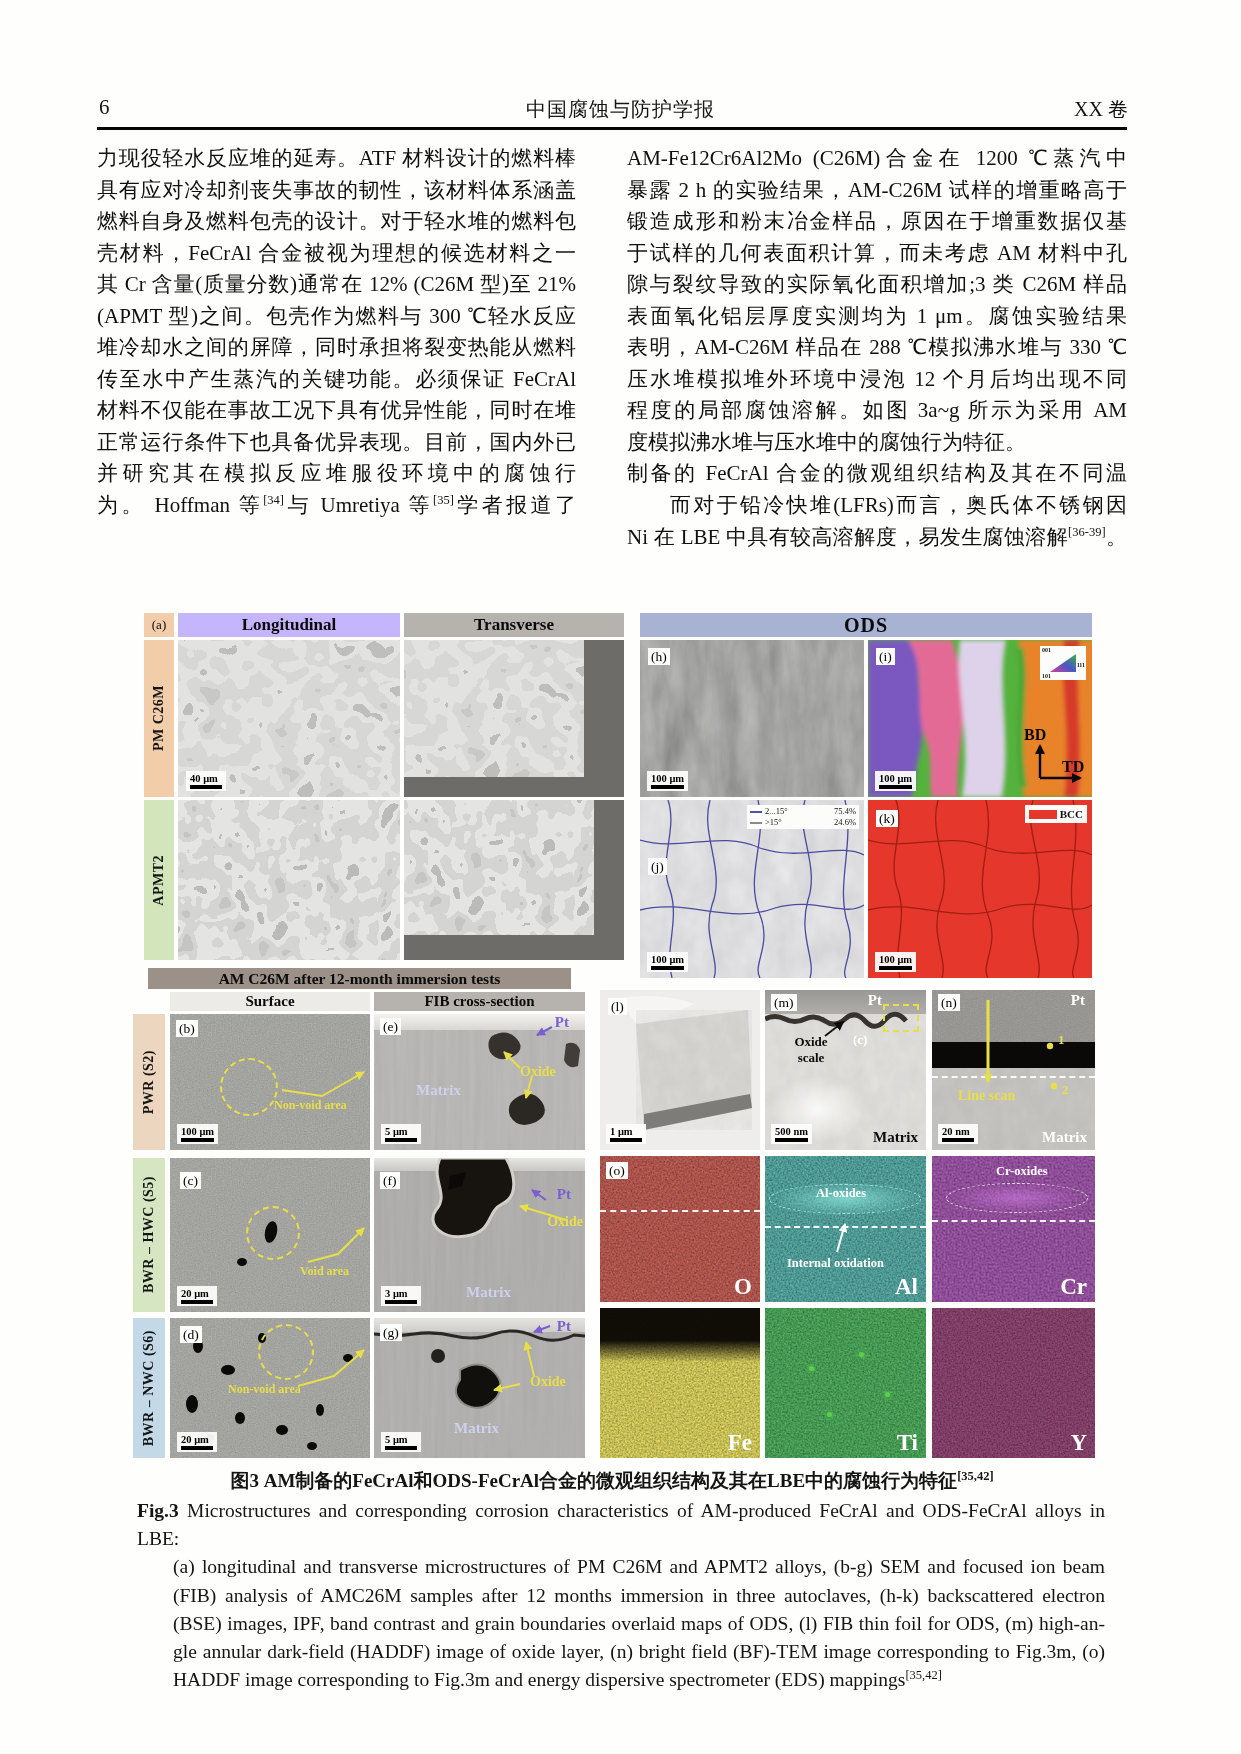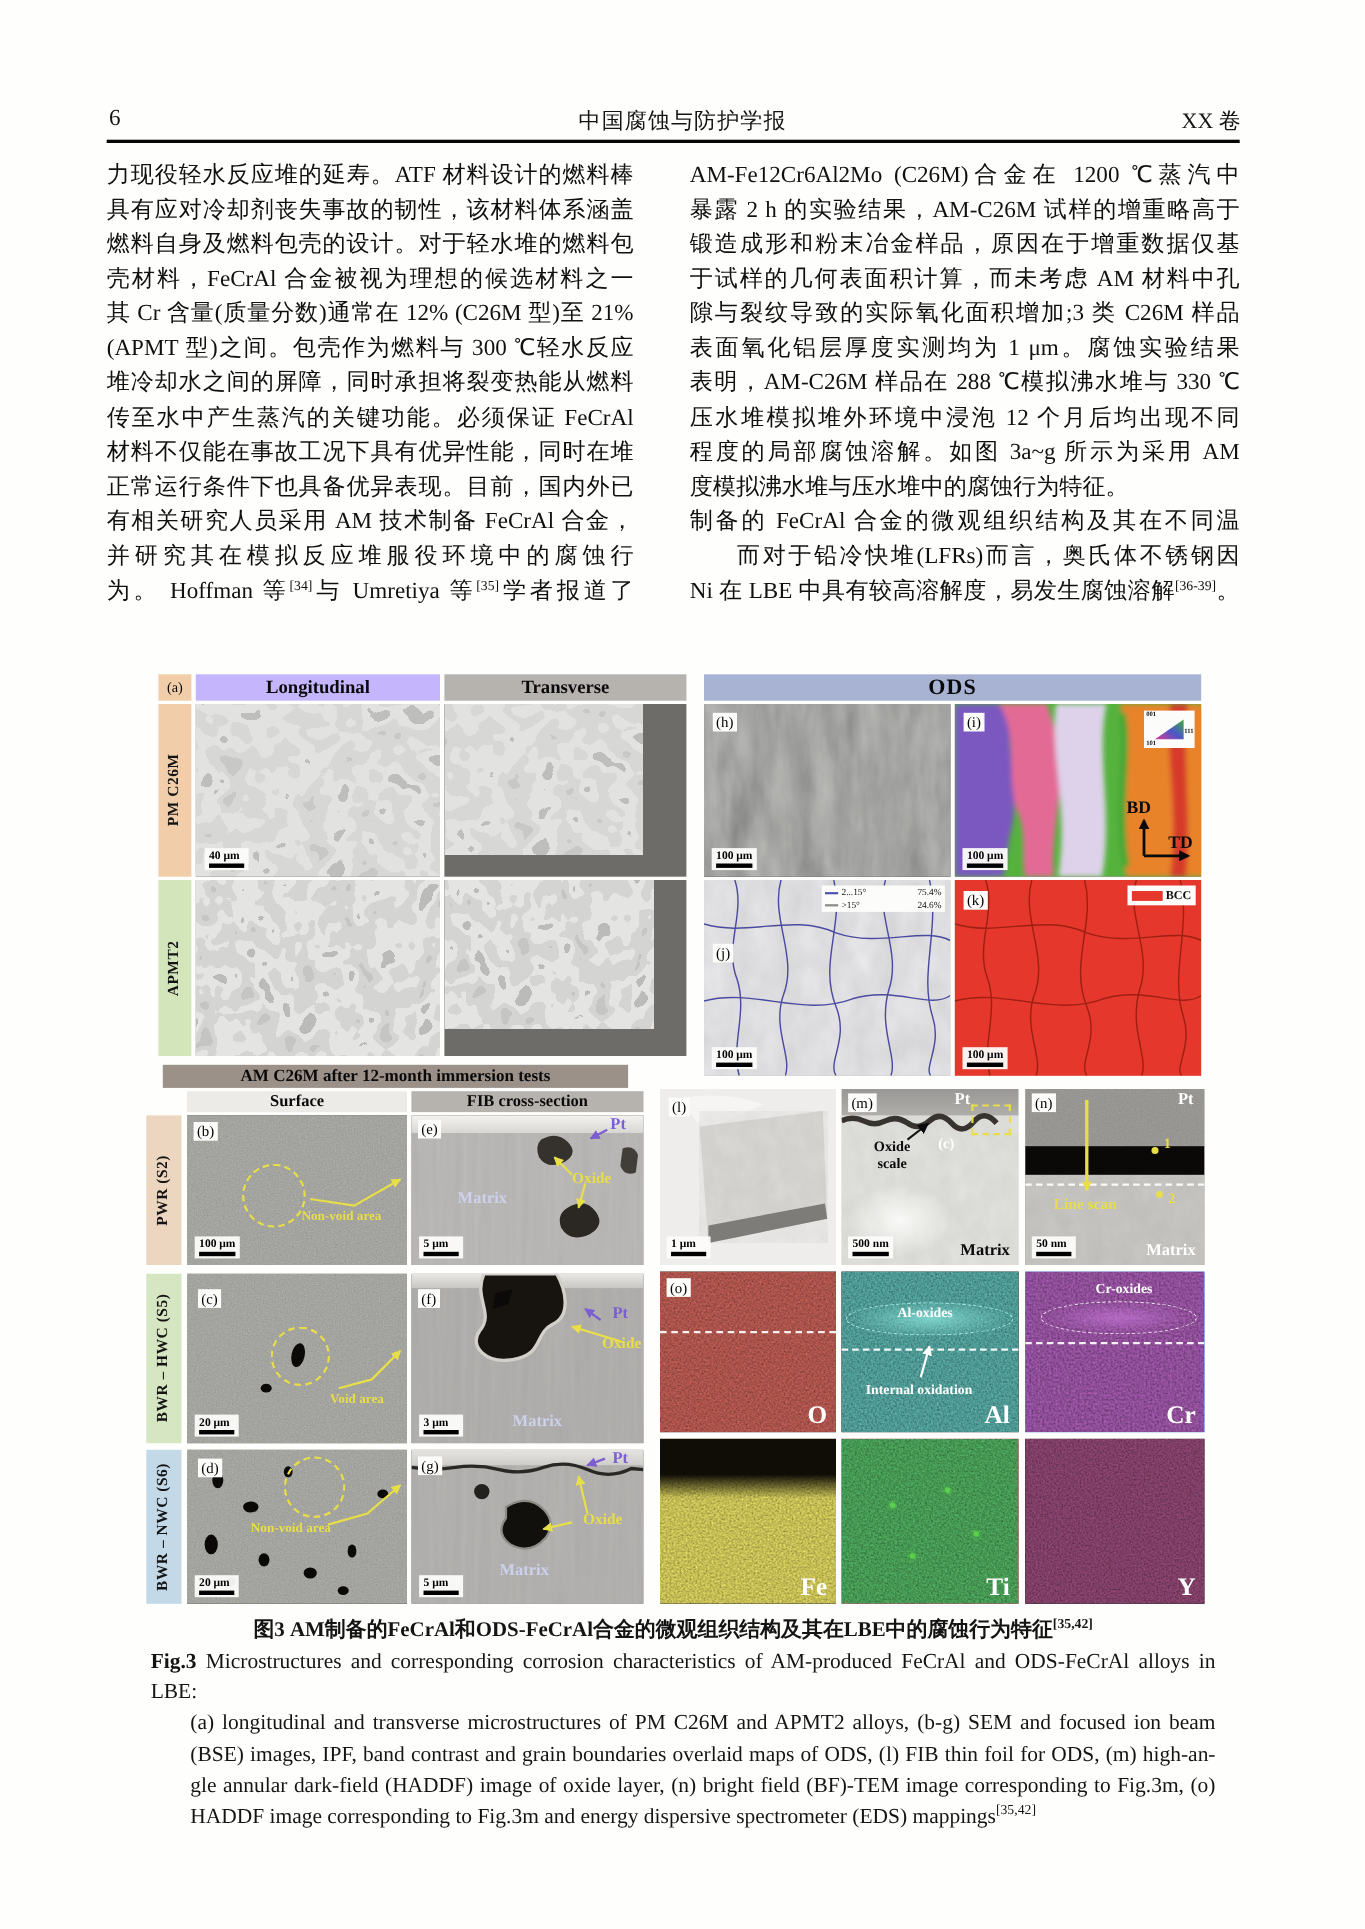--- a/index.html
+++ b/index.html
@@ -193,21 +193,20 @@
     <div class="ln">力现役轻水反应堆的延寿。ATF 材料设计的燃料棒</div>
     <div class="ln">具有应对冷却剂丧失事故的韧性，该材料体系涵盖</div>
     <div class="ln">燃料自身及燃料包壳的设计。对于轻水堆的燃料包</div>
     <div class="ln"><span>壳材料，FeCrAl 合金被视为理想的候选材料之一</span></div>
     <div class="ln">其 Cr 含量(质量分数)通常在 12% (C26M 型)至 21%</div>
     <div class="ln">(APMT 型)之间。包壳作为燃料与 300 ℃轻水反应</div>
     <div class="ln">堆冷却水之间的屏障，同时承担将裂变热能从燃料</div>
     <div class="ln">传至水中产生蒸汽的关键功能。必须保证 FeCrAl</div>
     <div class="ln">材料不仅能在事故工况下具有优异性能，同时在堆</div>
     <div class="ln">正常运行条件下也具备优异表现。目前，国内外已</div>
-    <div class="ln">有相关研究人员采用 AM 技术制备 FeCrAl 合金，</div>
     <div class="ln">并研究其在模拟反应堆服役环境中的腐蚀行</div>
     <div class="ln"><span>为。 Hoffman 等</span><sup>[34]</sup><span>与 Umretiya 等</span><sup>[35]</sup><span>学者报道了</span></div>
   </div>
 
   <div class="abs col col-r">
     <div class="ln">AM-Fe12Cr6Al2Mo (C26M)合金在 1200 ℃蒸汽中</div>
     <div class="ln">暴露 2 h 的实验结果，AM-C26M 试样的增重略高于</div>
     <div class="ln">锻造成形和粉末冶金样品，原因在于增重数据仅基</div>
     <div class="ln">于试样的几何表面积计算，而未考虑 AM 材料中孔</div>
     <div class="ln">隙与裂纹导致的实际氧化面积增加;3 类 C26M 样品</div>
@@ -505,21 +504,21 @@
         <line x1="56" y1="10" x2="56" y2="92" stroke="#e8de48" stroke-width="3" marker-end="url(#mY)"></line>
         <circle cx="118" cy="56" r="3.2" fill="#e8de48"></circle>
         <circle cx="122" cy="96" r="3.2" fill="#e8de48"></circle>
       </svg>
       <span class="abs ann wh" style="right:10px;top:2px;font-size:15px">Pt</span>
       <span class="abs ann y" style="left:126px;top:42px;font-size:13px">1</span>
       <span class="abs ann y" style="left:130px;top:92px;font-size:13px">2</span>
       <span class="abs ann y" style="left:26px;top:98px;font-size:14px">Line scan</span>
       <span class="abs ann wh" style="right:8px;bottom:4px;font-size:15px">Matrix</span>
       <span class="abs chip" style="left:6px;top:4px">(n)</span>
-      <div class="abs sb" style="left:6px;bottom:6px"><span>50 nm</span><b></b></div>
+      <div class="abs sb" style="left:6px;bottom:6px"><span>20 nm</span><b></b></div>
     </div>
 
     <div class="abs img" style="left:470px;top:543px;width:160px;height:146px;background:#0a0404">
       <svg class="tex" preserveAspectRatio="none">
           <rect width="100%" height="100%" filter="url(#fO)"></rect>
         </svg>
       <div class="abs dashw" style="left:0;top:54px;width:100%"></div>
       <span class="abs chip" style="left:6px;top:6px">(o)</span>
       <span class="abs el">O</span>
     </div>
@@ -573,18 +572,19 @@
     </div>
 
   </div>
 
   <div class="abs cap-zh">
     <span>图3</span><span> AM制备的FeCrAl和ODS-FeCrAl合金的微观组织结构及其在LBE中的腐蚀行为特征</span><sup>[35,42]</sup>
   </div>
   <div class="abs cap-en">
     <div class="cl"><b>Fig.3</b><span> Microstructures and corresponding corrosion characteristics of AM-produced FeCrAl and ODS-FeCrAl alloys in LBE:</span></div>
     <div class="cl cont">(a) longitudinal and transverse microstructures of PM C26M and APMT2 alloys, (b-g) SEM and focused ion beam</div>
+    <div class="cl cont">(FIB) analysis of AMC26M samples after 12 months immersion in three autoclaves, (h-k) backscattered electron</div>
     <div class="cl cont">(BSE) images, IPF, band contrast and grain boundaries overlaid maps of ODS, (l) FIB thin foil for ODS, (m) high-an-</div>
     <div class="cl cont">gle annular dark-field (HADDF) image of oxide layer, (n) bright field (BF)-TEM image corresponding to Fig.3m, (o)</div>
     <div class="cl cont last"><span>HADDF image corresponding to Fig.3m and energy dispersive spectrometer (EDS) mappings</span><sup>[35,42]</sup></div>
   </div>
 
 </div>
 
 </body></html>

